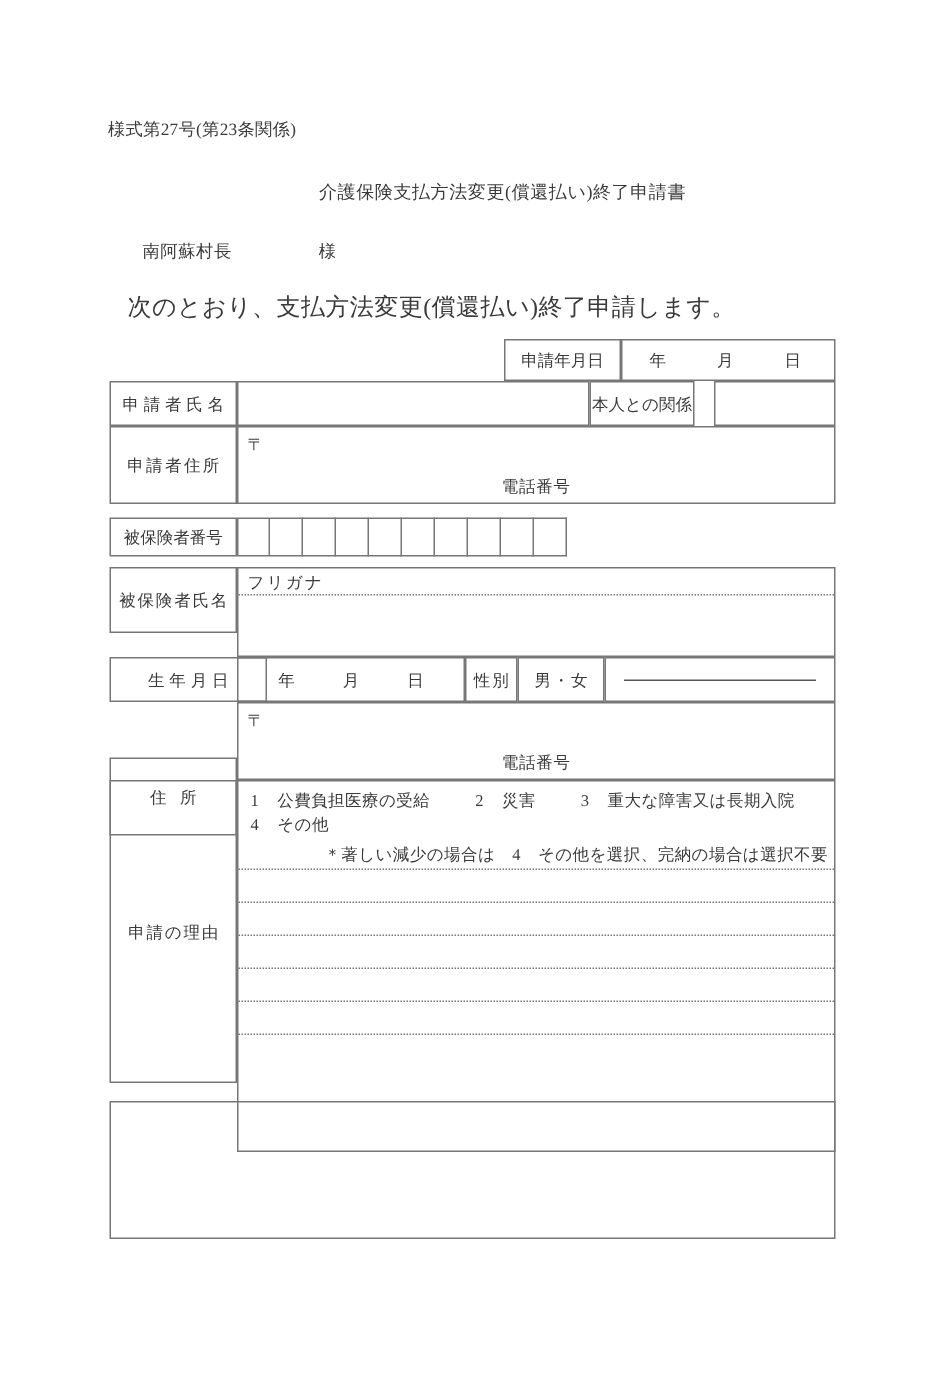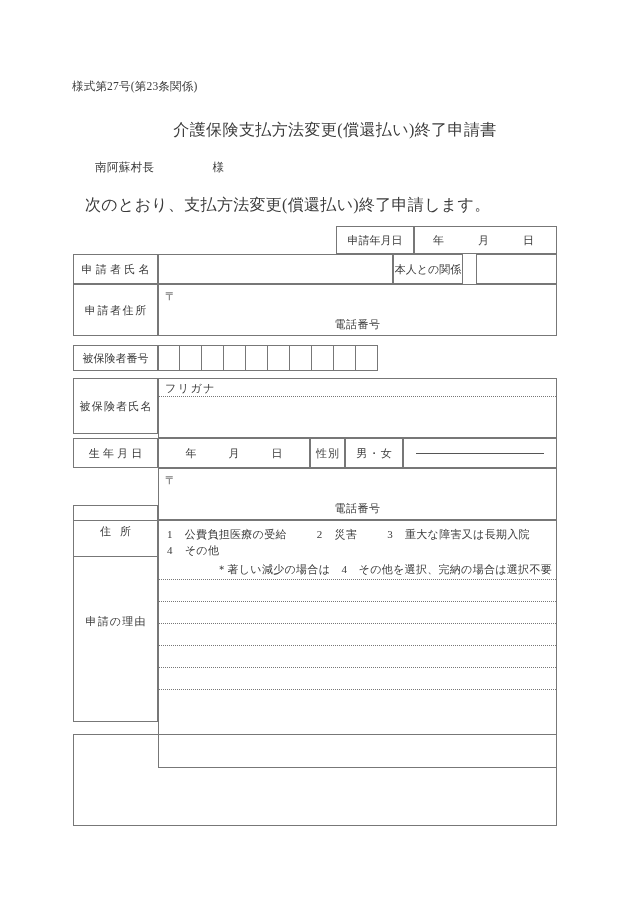--- a/index.html
+++ b/index.html
@@ -34,21 +34,21 @@
     white-space: nowrap;
   }
   .doc-title {
     position: absolute;
     left: 0;
     top: 120px;
     width: 630px;
     text-align: center;
     padding-left: 40px;
     box-sizing: border-box;
-    font-size: 16px;
+    font-size: 12px;
     letter-spacing: 0.4px;
     white-space: nowrap;
   }
   .addressee {
     position: absolute;
     left: 95px;
     top: 160px;
     font-size: 11.5px;
     letter-spacing: 0.4px;
     white-space: nowrap;
@@ -226,28 +226,28 @@
       <div class="numbox" style="left: 202px; top: 345px; width: 22px; height: 26px;"></div>
       <div class="numbox" style="left: 224px; top: 345px; width: 22px; height: 26px;"></div>
       <div class="numbox" style="left: 246px; top: 345px; width: 22px; height: 26px;"></div>
       <div class="numbox" style="left: 268px; top: 345px; width: 22px; height: 26px;"></div>
       <div class="numbox" style="left: 290px; top: 345px; width: 22px; height: 26px;"></div>
       <div class="numbox" style="left: 312px; top: 345px; width: 22px; height: 26px;"></div>
       <div class="numbox" style="left: 334px; top: 345px; width: 22px; height: 26px;"></div>
       <div class="numbox" style="left: 356px; top: 345px; width: 22px; height: 26px;"></div>
     </div>
 
-  <div class="cell cell-label sp4" style="left:73px; top:378px; width:85px; height:56px;font-family:Liberation Serif, serif;">被保険者氏名</div>
+  <div class="cell cell-label sp4" style="left:73px; top:378px; width:85px; height:44px;font-family:Liberation Serif, serif;">被保険者氏名</div>
 
   <div class="cell" style="left:158px; top:378px; width:399px; height:60px;">
     <span class="furigana-text">フリガナ</span>
     <span class="dotted-sep" style="top:17px;"></span>
   </div>
 
-  <div class="cell cell-label sp1" style="left:73px; top:438px; width:85px; height:30px;">生年月日</div>
+  <div class="cell cell-label sp1" style="left:73px; top:438px; width:105px; height:30px;">生年月日</div>
 
   <div class="cell ymd ymd-birth" style="left:158px; top:438px; width:152px; height:30px;">
     <span class="y">年</span>
     <span class="m">月</span>
     <span class="d">日</span>
   </div>
 
   <div class="cell cell-label sp4" style="left:310px; top:438px; width:35px; height:30px;">性別</div>
 
   <div class="cell cell-label sp4" style="left:345px; top:438px; width:58px; height:30px;">男・女</div>

